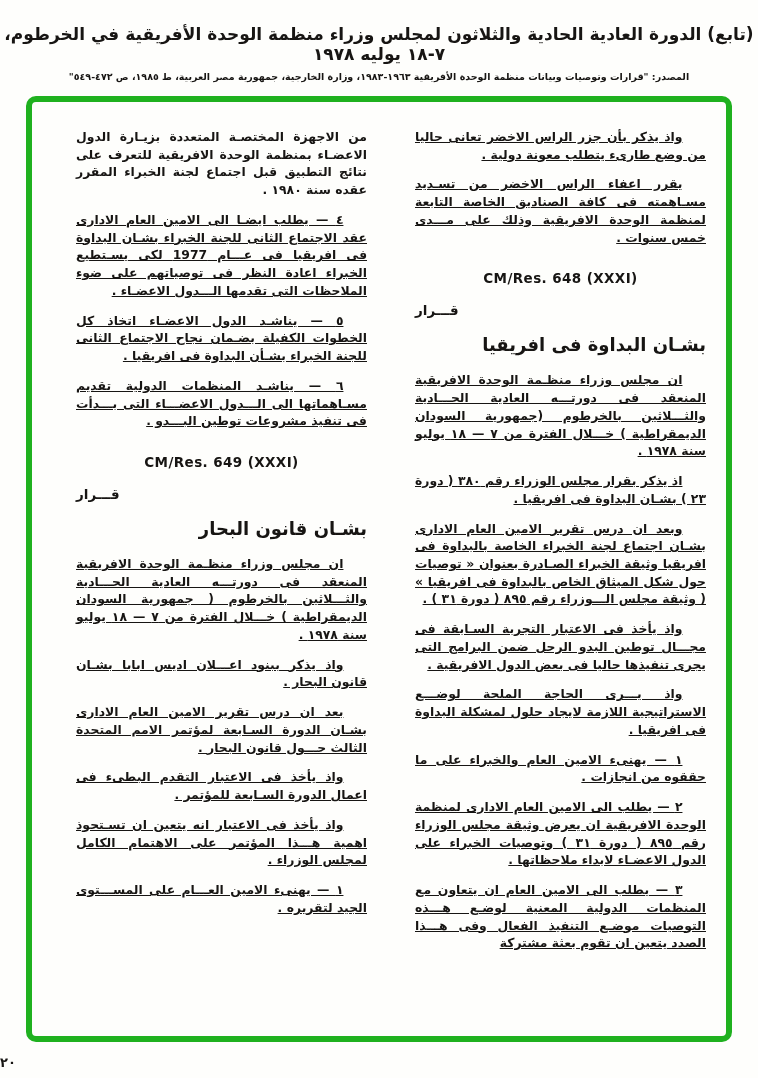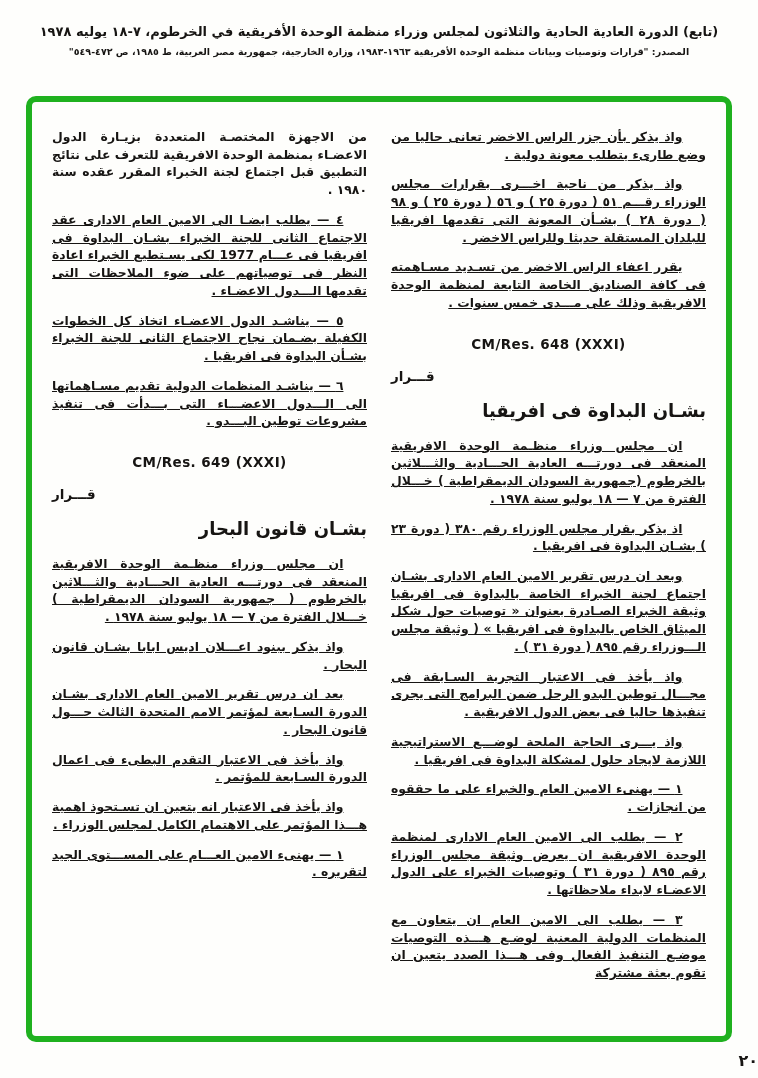--- a/index.html
+++ b/index.html
@@ -10,21 +10,21 @@
     font-family:"DejaVu Sans", sans-serif;
     color:#171513;
     overflow:hidden;
   }
   .page-header {
     direction:rtl;
     text-align:center;
     padding-top:24px;
   }
   .page-header .line1 {
-    font-size:13px;
+    font-size:17px;
     font-weight:bold;
     letter-spacing:0;
   }
   .page-header .line2 {
     font-size:9.5px;
     font-weight:bold;
     margin-top:7px;
   }
   .content-box {
     position:absolute;
@@ -41,20 +41,21 @@
     direction:rtl;
     display:flex;
     flex-direction:row;
     gap:24px;
     height:100%;
   }
   .column {
     flex:1;
     direction:rtl;
     min-width:0;
+    margin-left:24px;
   }
   .block { font-weight:bold; }
   .paragraph {
     font-size:12.4px;
     line-height:1.43;
     text-align:justify;
     text-indent:1.9em;
     margin-bottom:12px;
     text-decoration:underline;
   }
@@ -81,39 +82,38 @@
   }
   .subtitle {
     font-size:18px;
     margin-bottom:16px;
   }
   .page-number {
     position:absolute;
     left:0;
     bottom:8px;
     width:100%;
-    text-align:right;
-    font-size:16px;
+    text-align:left;
+    font-size:13px;
     font-weight:bold;
     direction:rtl;
   }
 </style>
 </head>
 <body>
 
 <div class="page-header">
   <div class="line1">(تابع) الدورة العادية الحادية والثلاثون لمجلس وزراء منظمة الوحدة الأفريقية في الخرطوم، ٧-١٨ يوليه ١٩٧٨</div>
   <div class="line2">المصدر: "قرارات وتوصيات وبيانات منظمة الوحدة الأفريقية ١٩٦٣-١٩٨٣، وزارة الخارجية، جمهورية مصر العربية، ط ١٩٨٥، ص ٤٧٢-٥٤٩"</div>
 </div>
 
 <div class="content-box" style="border-color: rgb(31, 177, 31);">
   <div class="columns">
     <div class="column">
         <div class="block paragraph">واذ يذكر بأن جزر الراس الاخضر تعانى حاليا من وضع طارىء يتطلب معونة دولية .</div>
-        <div class="block paragraph">واذ يذكر من ناحية اخـــرى بقرارات مجلس الوزراء رقـــم ٥١ ( دورة ٢٥ ) و ٥٦ ( دورة ٢٥ ) و ٩٨ ( دورة ٢٨ ) بشـأن المعونة التى تقدمها افريقيا للبلدان المستقلة حديثا وللراس الاخضر .</div>
         <div class="block paragraph">يقرر اعفاء الراس الاخضر من تسـديد مسـاهمته فى كافة الصناديق الخاصة التابعة لمنظمة الوحدة الافريقية وذلك على مـــدى خمس سنوات .</div>
         <div class="block ref">CM/Res. 648 (XXXI)</div>
         <div class="block title">قـــرار</div>
         <div class="block subtitle">بشـان البداوة فى افريقيا</div>
         <div class="block paragraph">ان مجلس وزراء منظـمة الوحدة الافريقية المنعقد فى دورتـــه العادية الحـــادية والثـــلاثين بالخرطوم (جمهورية السودان الديمقراطية ) خـــلال الفترة من ٧ — ١٨ يوليو سنة ١٩٧٨ .</div>
         <div class="block paragraph">اذ يذكر بقرار مجلس الوزراء رقم ٣٨٠ ( دورة ٢٣ ) بشـان البداوة فى افريقيا .</div>
         <div class="block paragraph">وبعد ان درس تقرير الامين العام الادارى بشـان اجتماع لجنة الخبراء الخاصة بالبداوة فى افريقيا وثيقة الخبراء الصـادرة بعنوان « توصيات حول شكل الميثاق الخاص بالبداوة فى افريقيا » ( وثيقة مجلس الـــوزراء رقم ٨٩٥ ( دورة ٣١ ) .</div>
         <div class="block paragraph">واذ يأخذ فى الاعتبار التجربة السـابقة فى مجـــال توطين البدو الرحل ضمن البرامج التى يجرى تنفيذها حاليا فى بعض الدول الافريقية .</div>
         <div class="block paragraph">واذ يـــرى الحاجة الملحة لوضـــع الاستراتيجية اللازمة لايجاد حلول لمشكلة البداوة فى افريقيا .</div>
         <div class="block paragraph">١ — يهنىء الامين العام والخبراء على ما حققوه من انجازات .</div>

